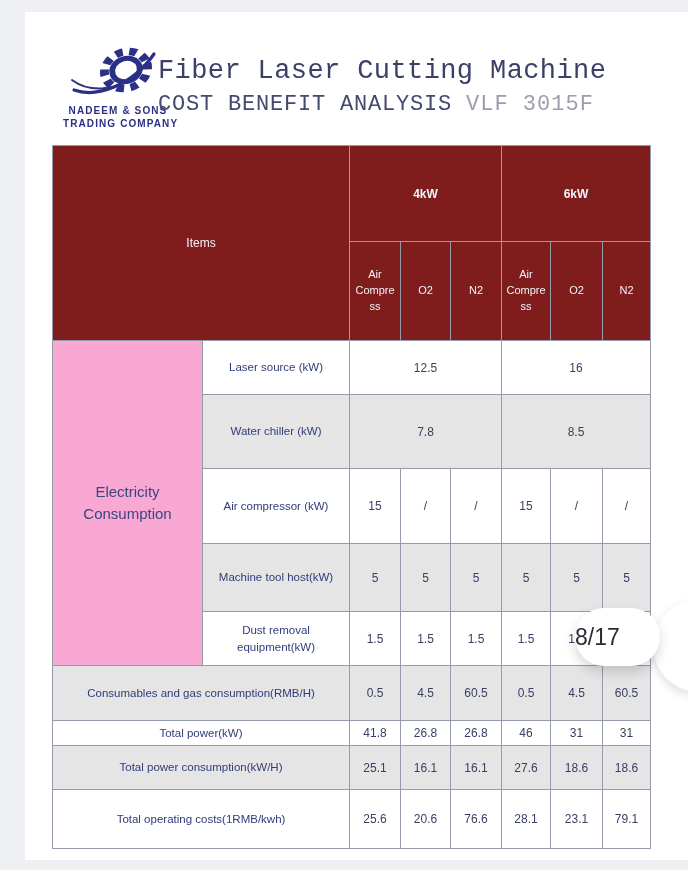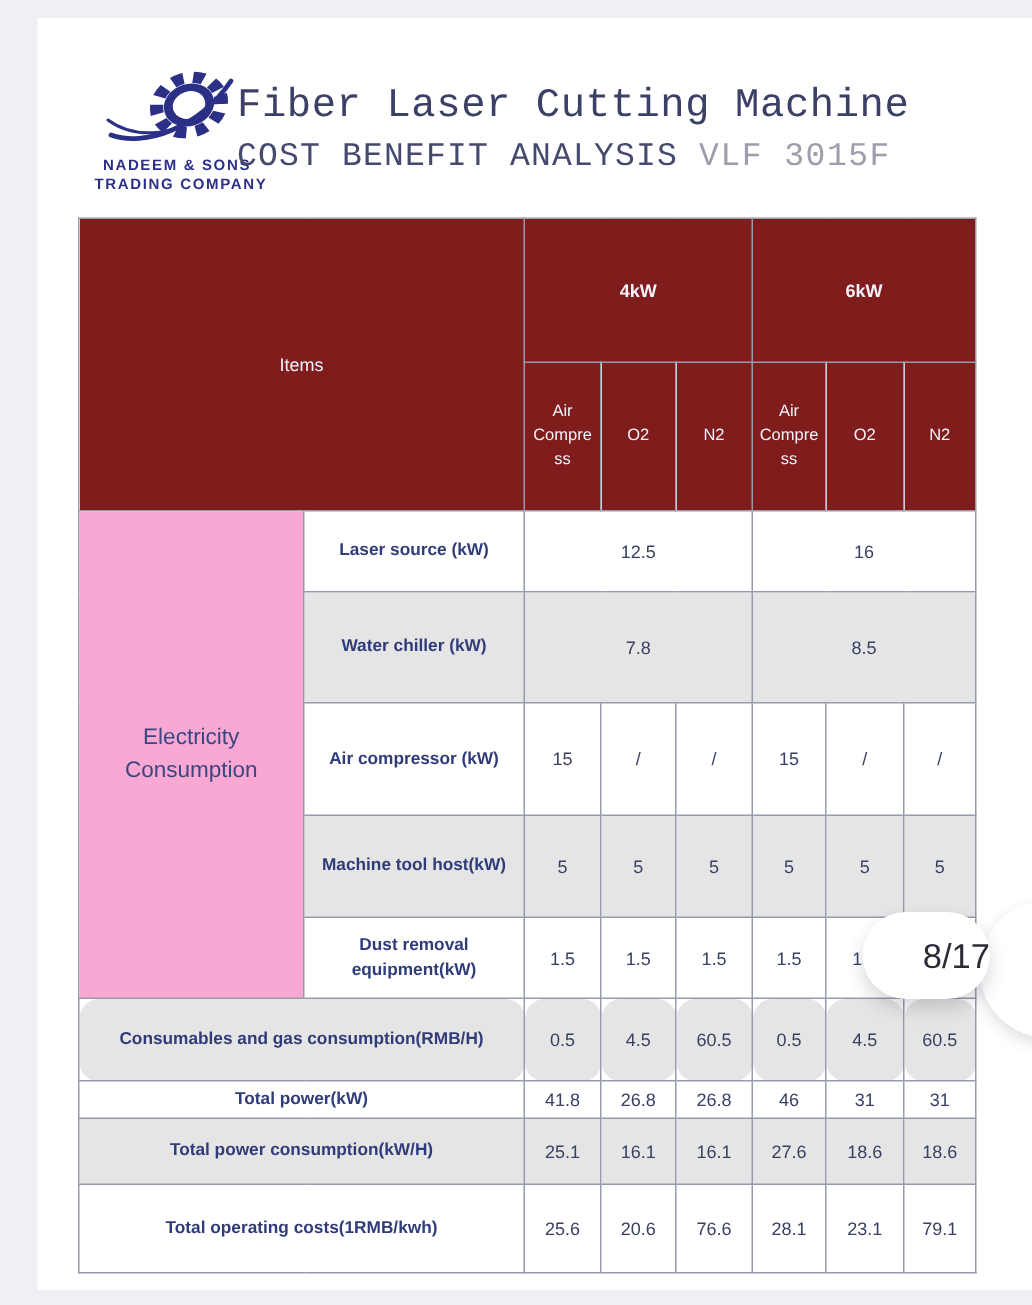--- a/index.html
+++ b/index.html
@@ -87,48 +87,47 @@
     background: #f9a8d4;
     color: #3a4680;
     font-size: 15px;
     line-height: 1.5;
   }
   td.label-cell {
     color: #303c7a;
     font-size: 11.5px;
     line-height: 1.45;
     padding: 2px 10px;
-    font-weight: bold;
   }
   td.value-cell {
     color: #394064;
     font-size: 12px;
   }
   
   tr.r-ghead td { height: 91px; }
   tr.r-shead td { height: 94px; }
   tr.r1 td { height: 49px; }
   tr.r2 td { height: 69px; }
   tr.r3 td { height: 70px; border-radius: 22px; }
   tr.r4 td { height: 63px; }
   tr.r5 td { height: 49px; }
-  tr.r6 td { height: 50px; border-radius: 13px; }
+  tr.r6 td { height: 50px; }
   tr.r7 td { height: 20px; }
   tr.r8 td { height: 39px; }
   tr.r9 td { height: 54px; }
 
   
   .page-indicator {
     position: absolute;
     left: 575px; top: 608px;
     width: 85px; height: 58px;
     background: #ffffff;
     border-radius: 29px;
     box-shadow: 0 6px 12px rgba(40,40,60,0.18);
-    display: flex; align-items: center; justify-content: flex-end;
+    display: flex; align-items: center; justify-content: flex-start;
     font-size: 23px;
     color: #2b2b33;
     z-index: 5;
   }
   .fab-partial {
     position: absolute;
     left: 653px; top: 600px;
     width: 92px; height: 92px;
     border-radius: 50%;
     background: #ffffff;

